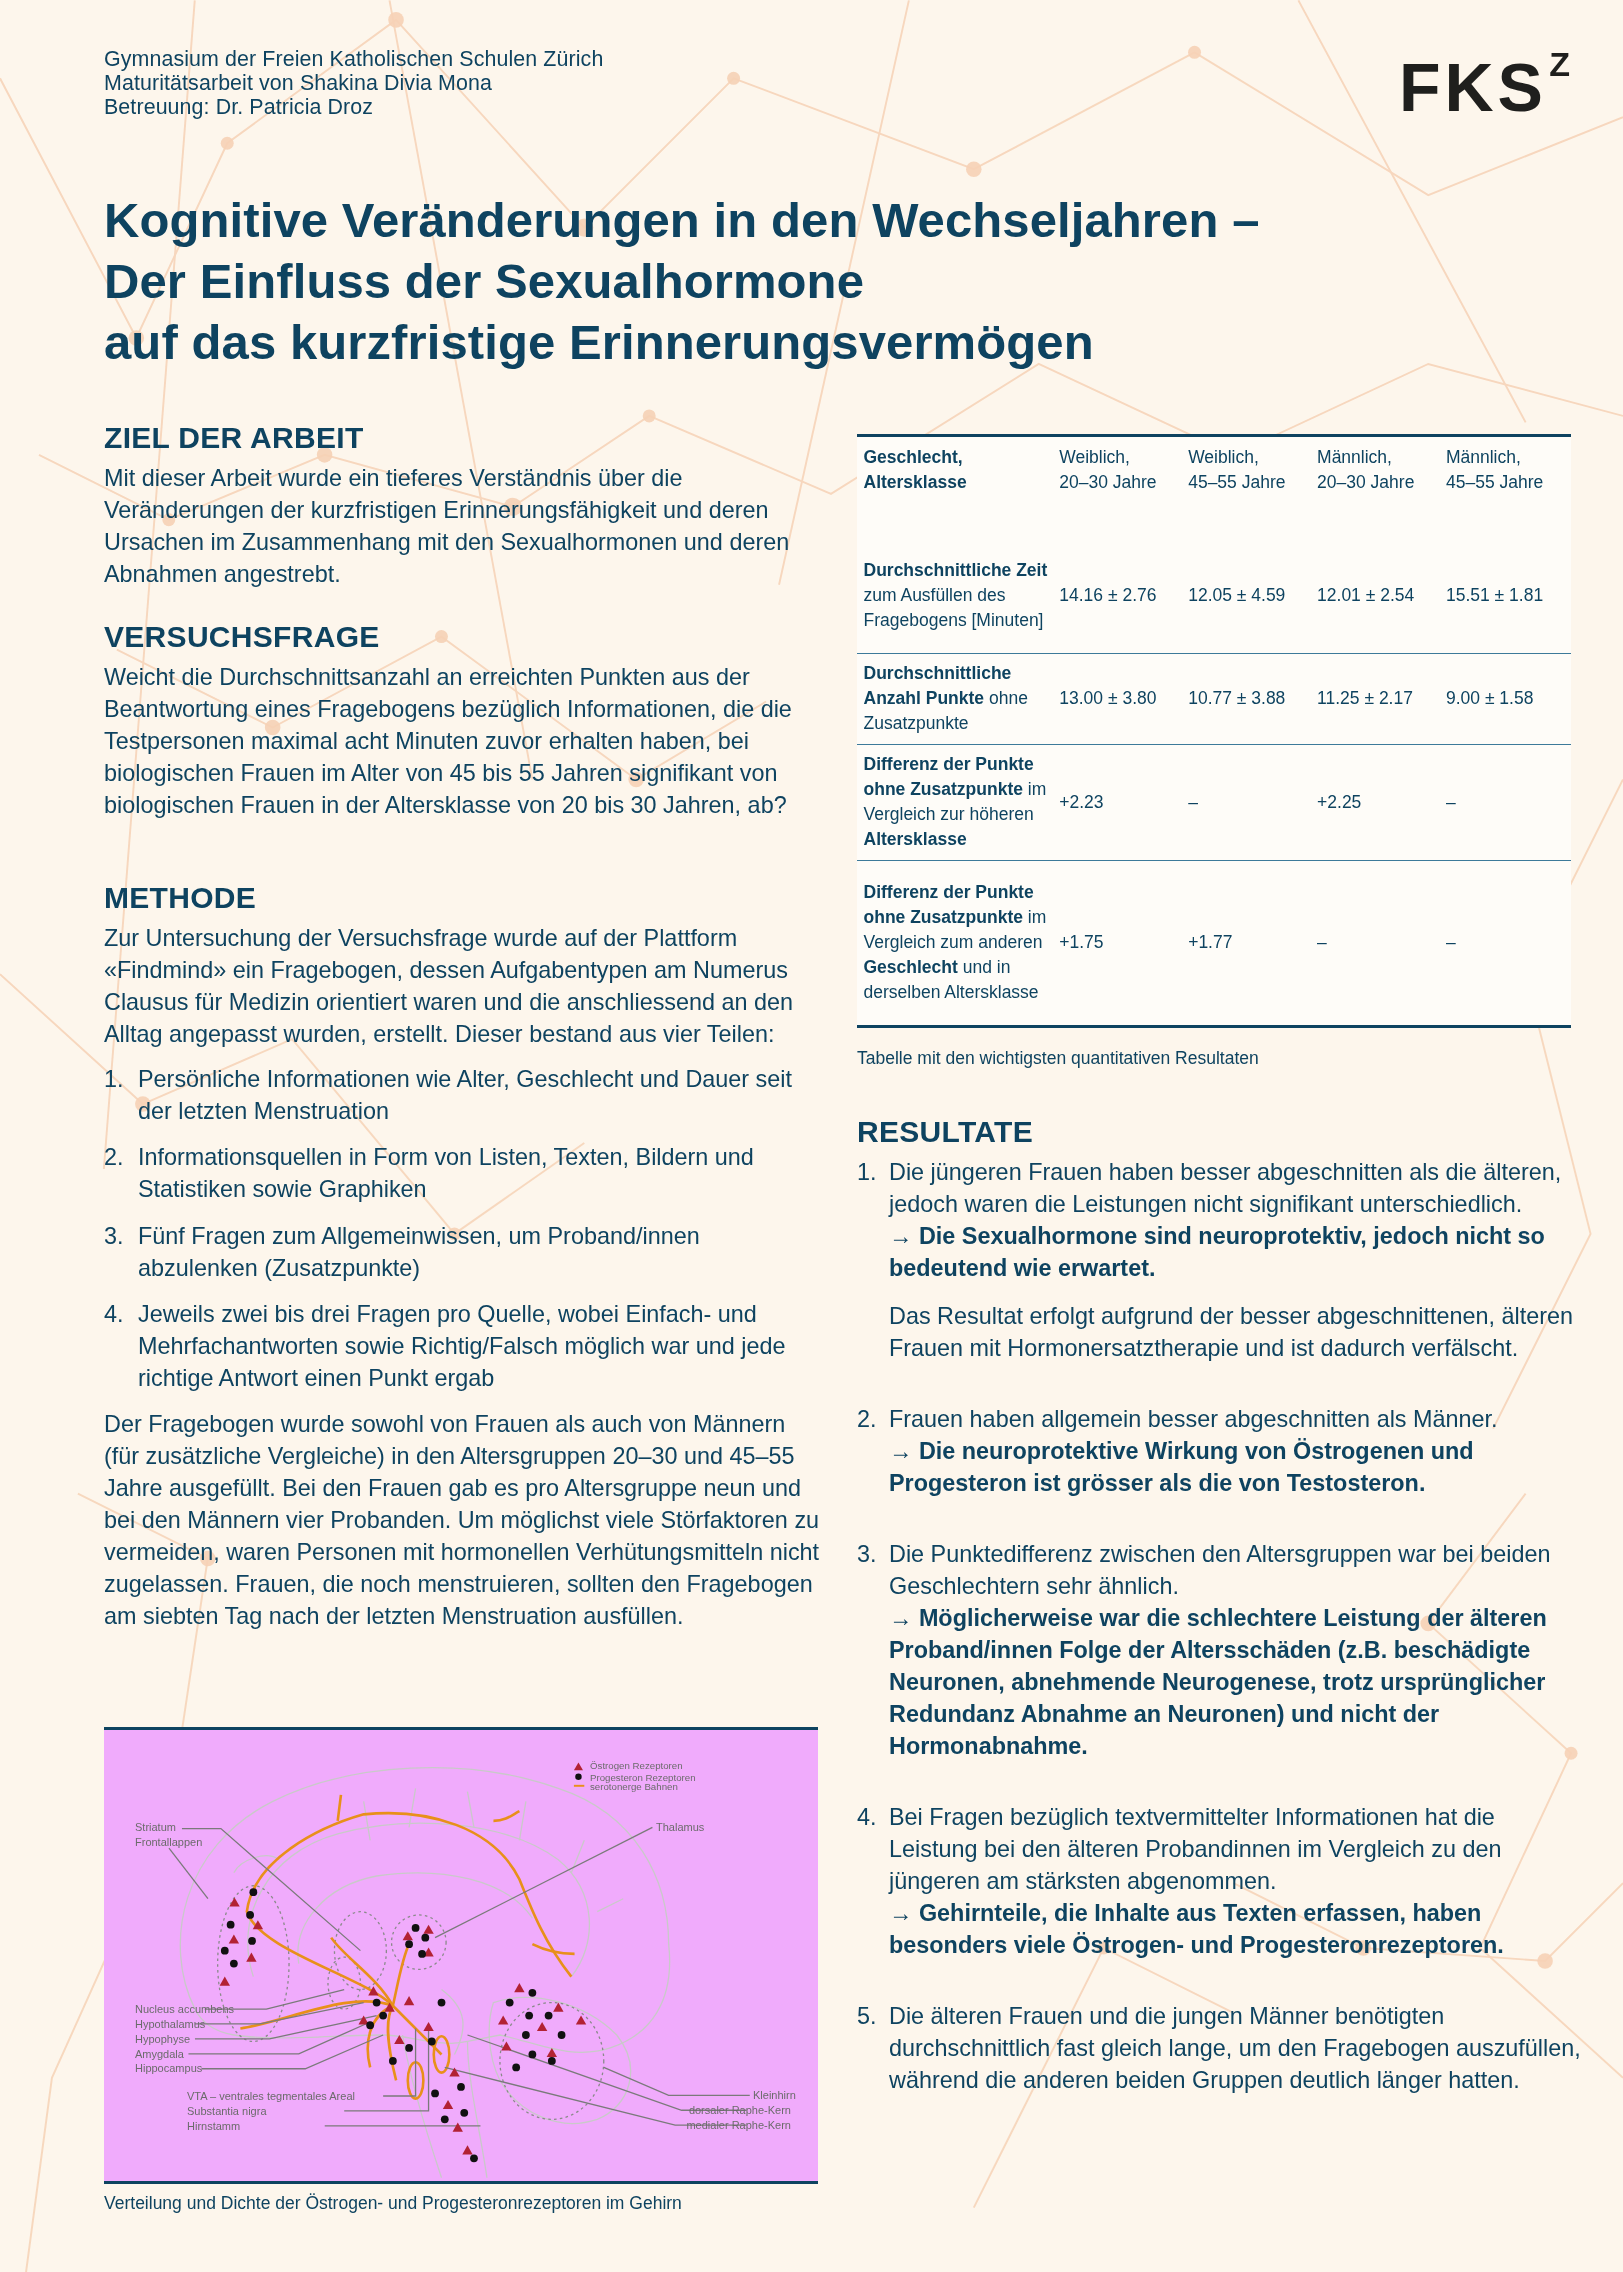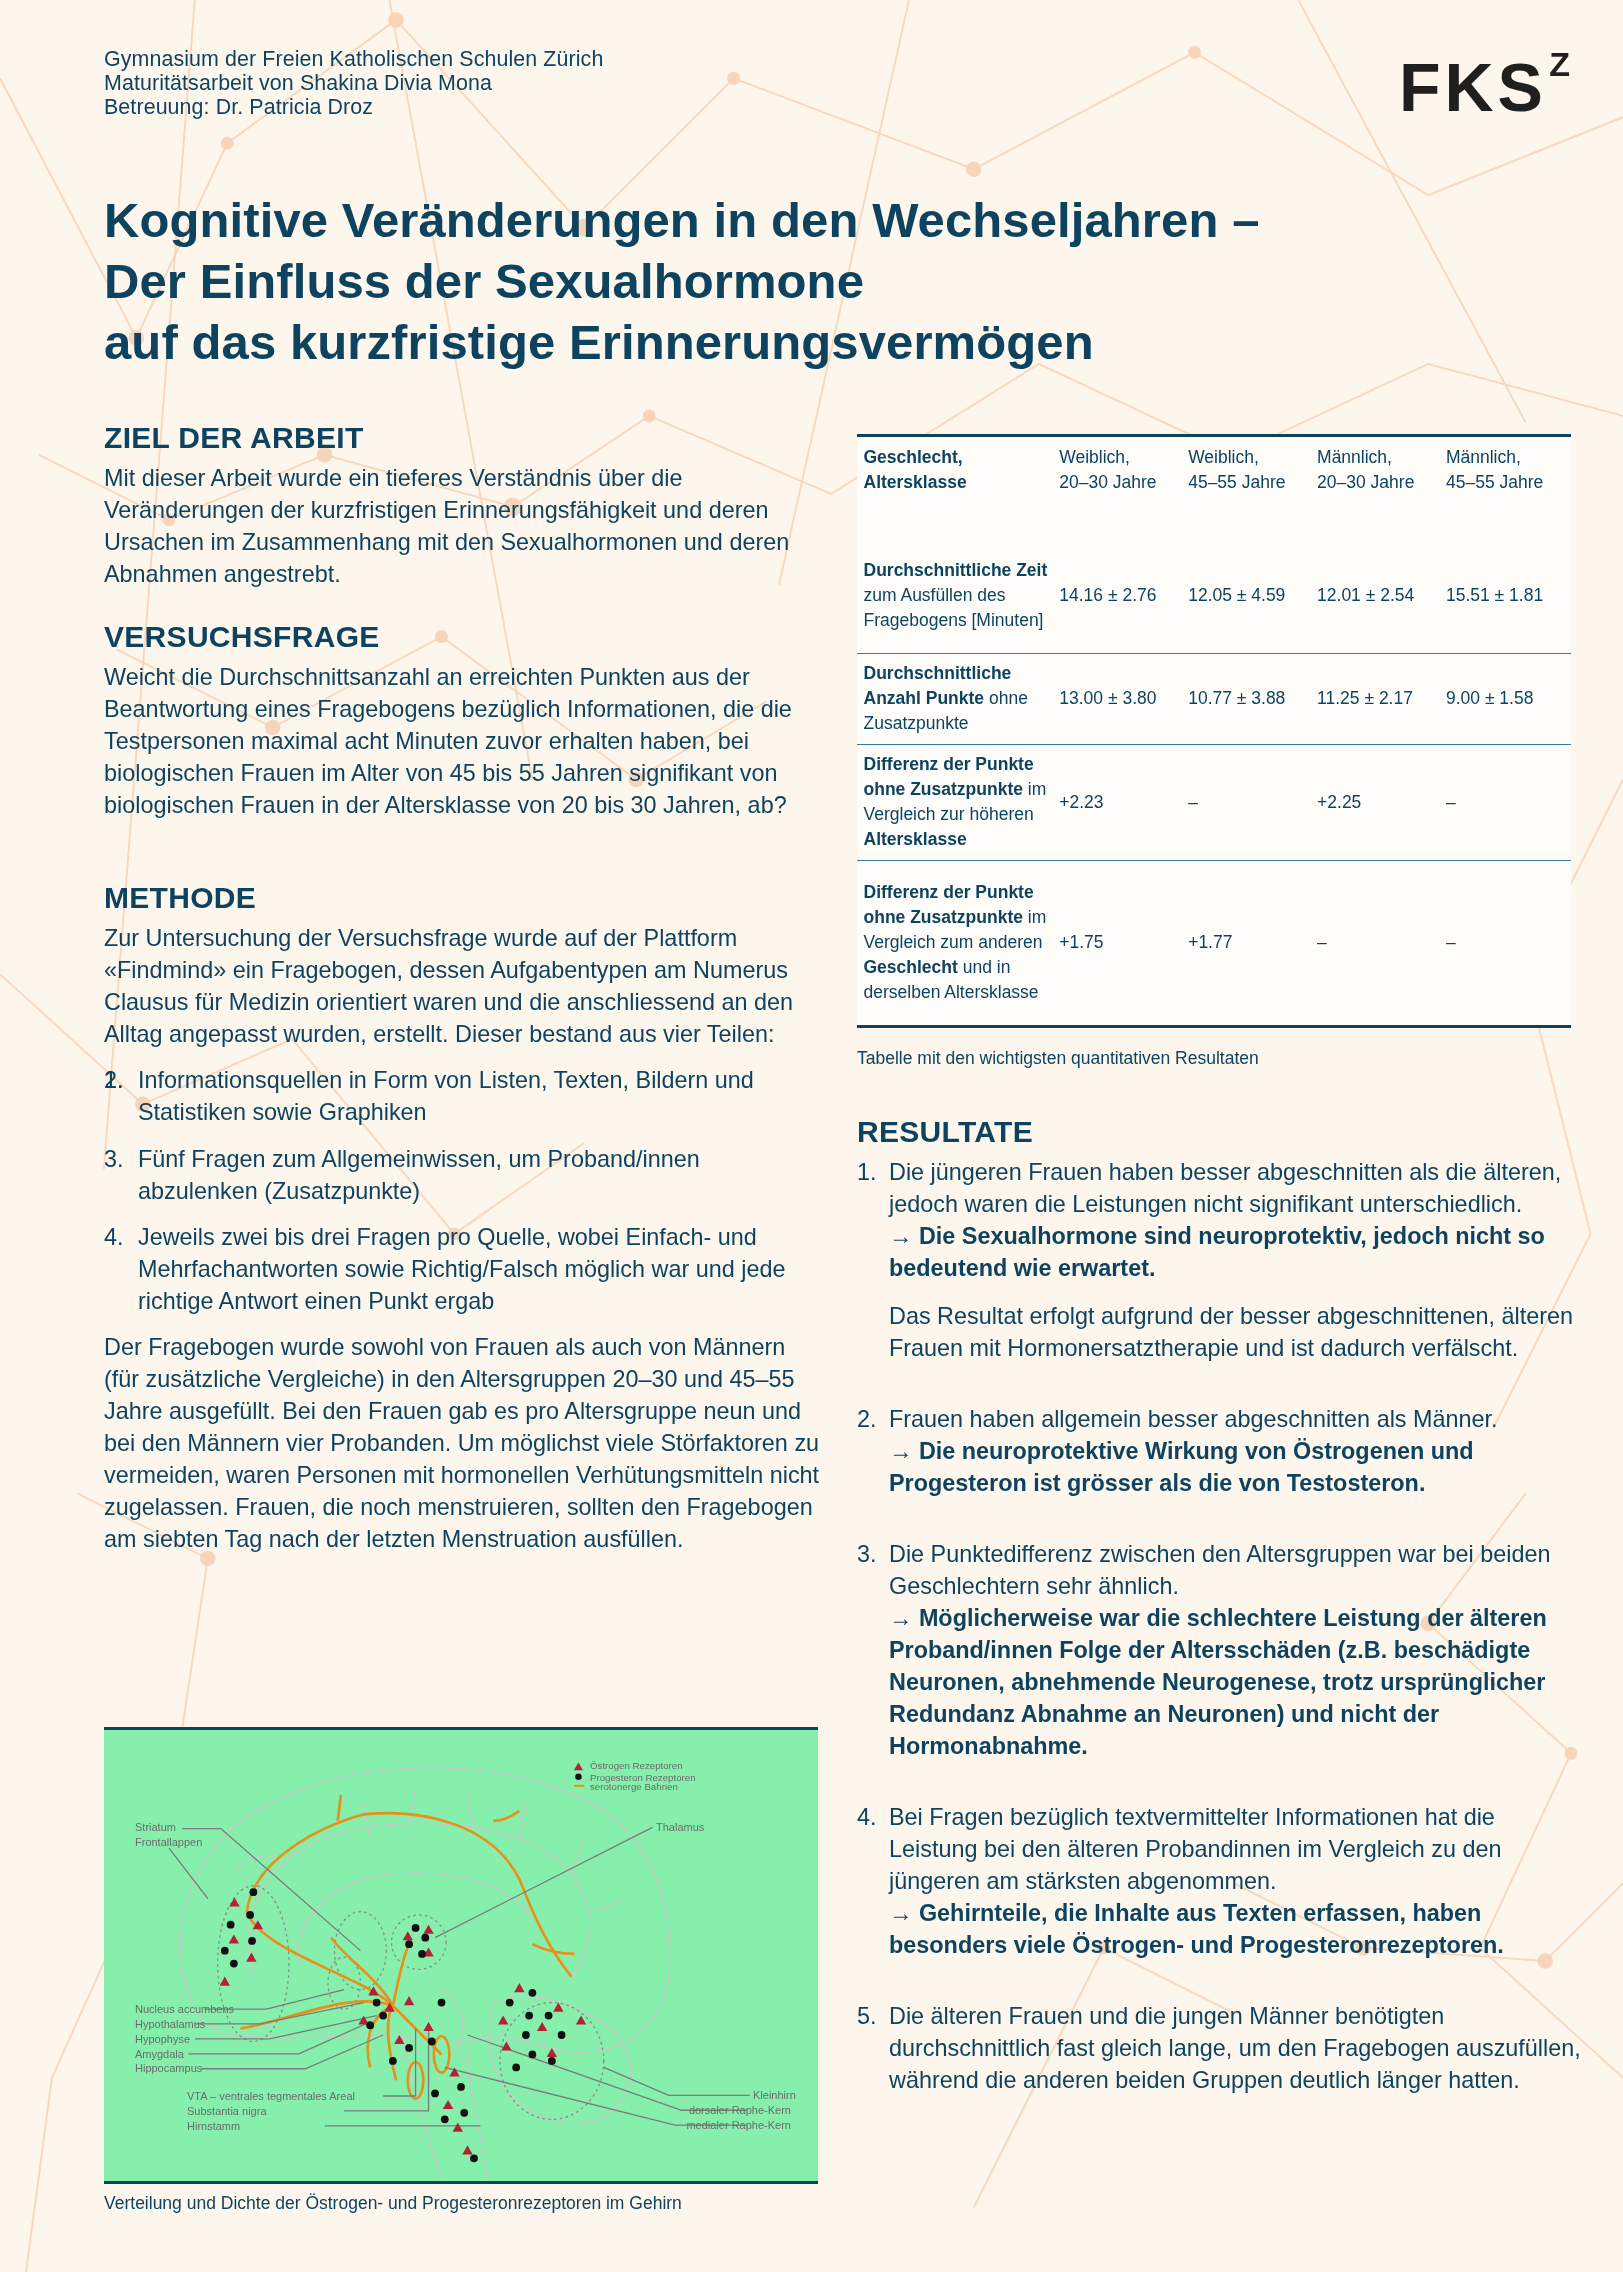--- a/index.html
+++ b/index.html
@@ -28,21 +28,21 @@
   .sec-ziel { top: 423px; }
   .sec-frage { top: 622px; }
   .sec-methode { top: 883px; }
 
   ol.list { margin: 13px 0 0 0; padding: 0; list-style: none; }
   ol.list li { position: relative; padding-left: 34px; font-size: 23.4px; line-height: 32px; margin-bottom: 14.3px; }
   ol.list li .num { position: absolute; left: 0; top: 0; }
   .after-list { margin-top: 5.2px; }
 
   
-  .figure { left: 104px; top: 1727px; width: 714px; height: 451px; background: #86efac; border-top: 3.2px solid #0e4360; border-bottom: 3.2px solid #0e4360; }
+  .figure { left: 104px; top: 1727px; width: 714px; height: 451px; background: #f0abfc; border-top: 3.2px solid #0e4360; border-bottom: 3.2px solid #0e4360; }
   .fig-caption { left: 104px; top: 2193px; font-size: 17.5px; white-space: nowrap; }
   .brain-svg { position: absolute; left: 0; top: 0; width: 714px; height: 451px; }
   .brain-label { position: absolute; font-size: 11px; color: #6b6b6b; white-space: nowrap; font-family: "Liberation Sans", sans-serif; }
   .legend-item { position: absolute; font-size: 9.7px; color: #6b6b6b; white-space: nowrap; display: flex; align-items: center; gap: 3.9px; }
 
   
   .table-wrap { left: 857px; top: 434px; width: 714px; }
   table.res { width: 100%; border-collapse: collapse; background: #fefcf8; border-top: 3.2px solid #0e4360; border-bottom: 3.2px solid #0e4360; }
   table.res th, table.res td { font-size: 17.5px; line-height: 25px; padding: 0 3.9px; vertical-align: middle; text-align: left; font-weight: 400; }
   table.res .rowhead { text-align: left; width: 188px; padding-left: 6.5px; }
@@ -134,21 +134,21 @@
 
 <section class="layer left-col sec-frage">
   <h2 class="h2">VERSUCHSFRAGE</h2>
   <p class="p">Weicht die Durchschnittsanzahl an erreichten Punkten aus der Beantwortung eines Fragebogens bezüglich Informationen, die die Testpersonen maximal acht Minuten zuvor erhalten haben, bei biologischen Frauen im Alter von 45 bis 55 Jahren signifikant von biologischen Frauen in der Altersklasse von 20 bis 30 Jahren, ab?</p>
 </section>
 
 <section class="layer left-col sec-methode">
   <h2 class="h2">METHODE</h2>
   <p class="p">Zur Untersuchung der Versuchsfrage wurde auf der Plattform «Findmind» ein Fragebogen, dessen Aufgabentypen am Numerus Clausus für Medizin orientiert waren und die anschliessend an den Alltag angepasst wurden, erstellt. Dieser bestand aus vier Teilen:</p>
   <ol class="list">
-    <li><span class="num">1.</span></li>
+    <li><span class="num">1.</span><span>Persönliche Informationen wie Alter, Geschlecht und Dauer seit der letzten Menstruation</span></li>
     <li><span class="num">2.</span><span>Informationsquellen in Form von Listen, Texten, Bildern und Statistiken sowie Graphiken</span></li>
     <li><span class="num">3.</span><span>Fünf Fragen zum Allgemeinwissen, um Proband/innen abzulenken (Zusatzpunkte)</span></li>
     <li><span class="num">4.</span><span>Jeweils zwei bis drei Fragen pro Quelle, wobei Einfach- und Mehrfachantworten sowie Richtig/Falsch möglich war und jede richtige Antwort einen Punkt ergab</span></li>
   </ol>
   <p class="p after-list">Der Fragebogen wurde sowohl von Frauen als auch von Männern (für zusätzliche Vergleiche) in den Altersgruppen 20–30 und 45–55 Jahre ausgefüllt. Bei den Frauen gab es pro Altersgruppe neun und bei den Männern vier Probanden. Um möglichst viele Störfaktoren zu vermeiden, waren Personen mit hormonellen Verhütungsmitteln nicht zugelassen. Frauen, die noch menstruieren, sollten den Fragebogen am siebten Tag nach der letzten Menstruation ausfüllen.</p>
 </section>
 
 <div class="layer figure">
   <svg class="brain-svg" viewBox="0 0 1100 695" xmlns="http://www.w3.org/2000/svg">
 

